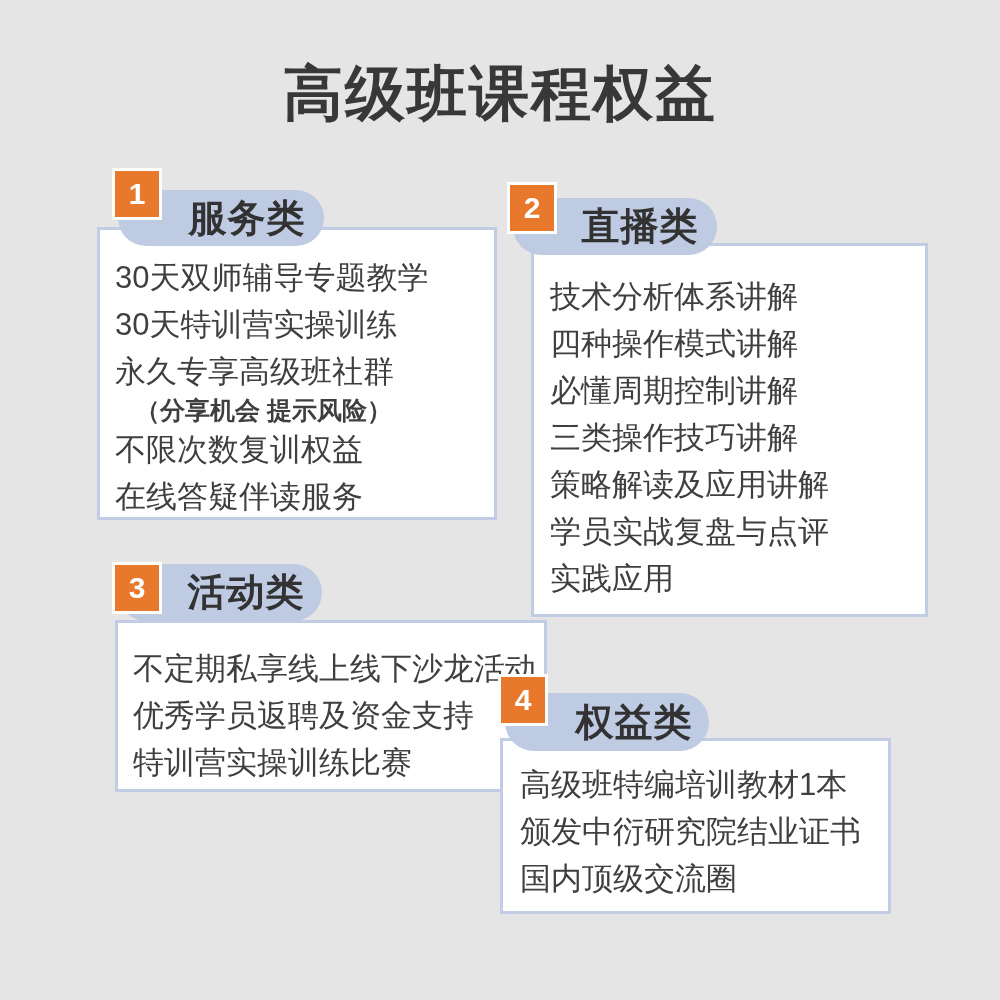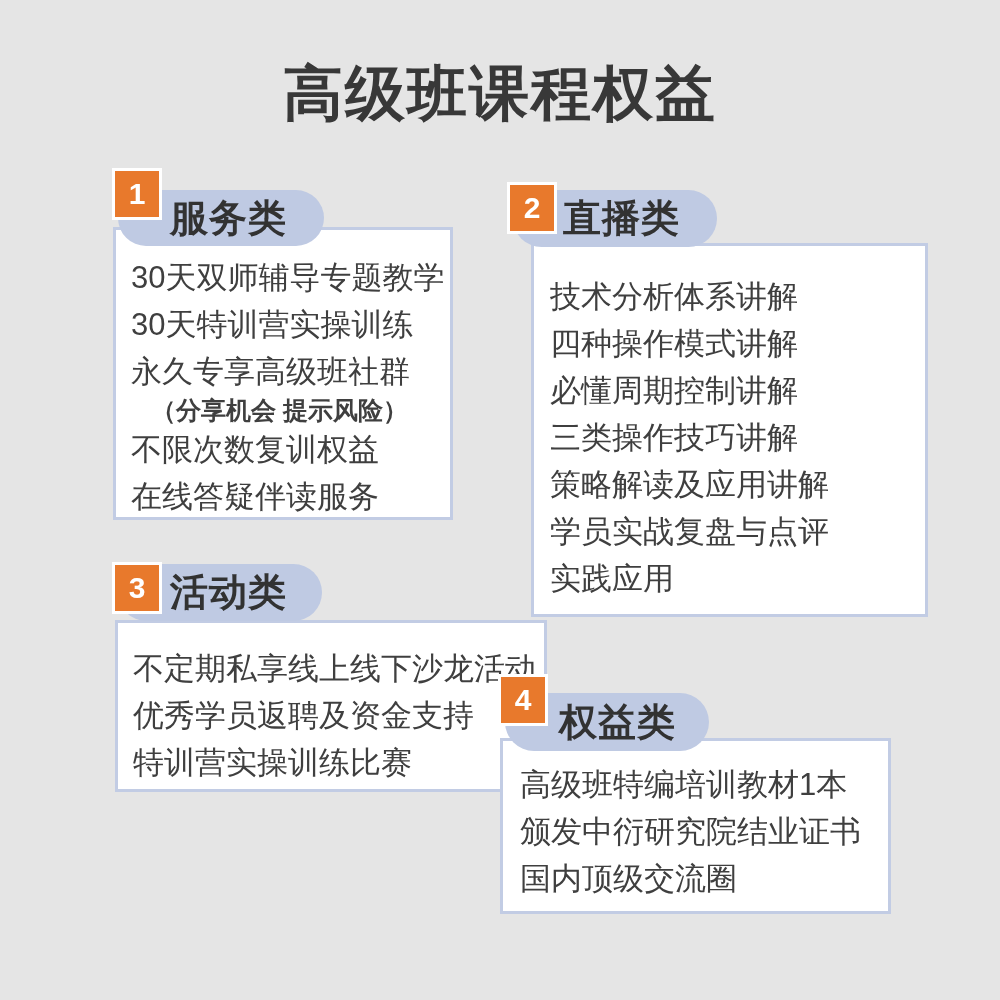--- a/index.html
+++ b/index.html
@@ -14,43 +14,44 @@
   }
   .box {
     position:absolute; background:#ffffff;
     border:3px solid var(--box_border,#c2cce4);
     box-sizing:border-box; z-index:1;
   }
   .pill {
     position:absolute; background:var(--pill_blue,#bfcae3);
     border-radius:30px; z-index:2; display:flex; align-items:center;
     box-sizing:border-box;
+    justify-content:center;
   }
   .pill-label { font-size:38px; font-weight:800; color:#323232; letter-spacing:1px; }
   .badge {
     position:absolute; background:var(--badge_orange,#e8792c);
     border:3px solid #ffffff; z-index:3;
     display:flex; align-items:center; justify-content:center;
     box-sizing:content-box;
   }
   .badge-num { color:#ffffff; font-size:30px; font-weight:700; }
   .item {
     font-size:31px; color:var(--body_text,#3f3f3f); line-height:47px;
     white-space:nowrap;
   }
   .item.sub { font-size:25px; font-weight:700; line-height:31px; padding-left:20px; }
 
   
-  #s1-box   { left:113px; top:227px; width:340px; height:293px; padding:24px 10px 0 15px; }
+  #s1-box   { left:97px; top:227px; width:400px; height:293px; padding:24px 10px 0 15px; }
   #s1-pill  { left:118px; top:190px; width:206px; height:56px; padding-left:52px; }
   #s1-badge { left:112px; top:168px; width:44px; height:46px; }
 
   
   #s2-box   { left:505px; top:243px; width:397px; height:374px; padding:27px 10px 0 16px;margin-left:26px; }
-  #s2-pill  { left:513px; top:190px; width:204px; height:57px; padding-left:50px; }
+  #s2-pill  { left:513px; top:198px; width:204px; height:57px; padding-left:50px; }
   #s2-badge { left:507px; top:182px; width:44px; height:46px; }
 
   
   #s3-box   { left:115px; top:620px; width:432px; height:172px; padding:22px 10px 0 15px; }
   #s3-pill  { left:118px; top:564px; width:204px; height:57px; padding-left:52px; }
   #s3-badge { left:112px; top:562px; width:44px; height:46px; }
 
   
   #s4-box   { left:500px; top:738px; width:391px; height:176px; padding:20px 10px 17px 17px; }
   #s4-pill  { left:505px; top:693px; width:204px; height:58px; padding-left:54px; }

